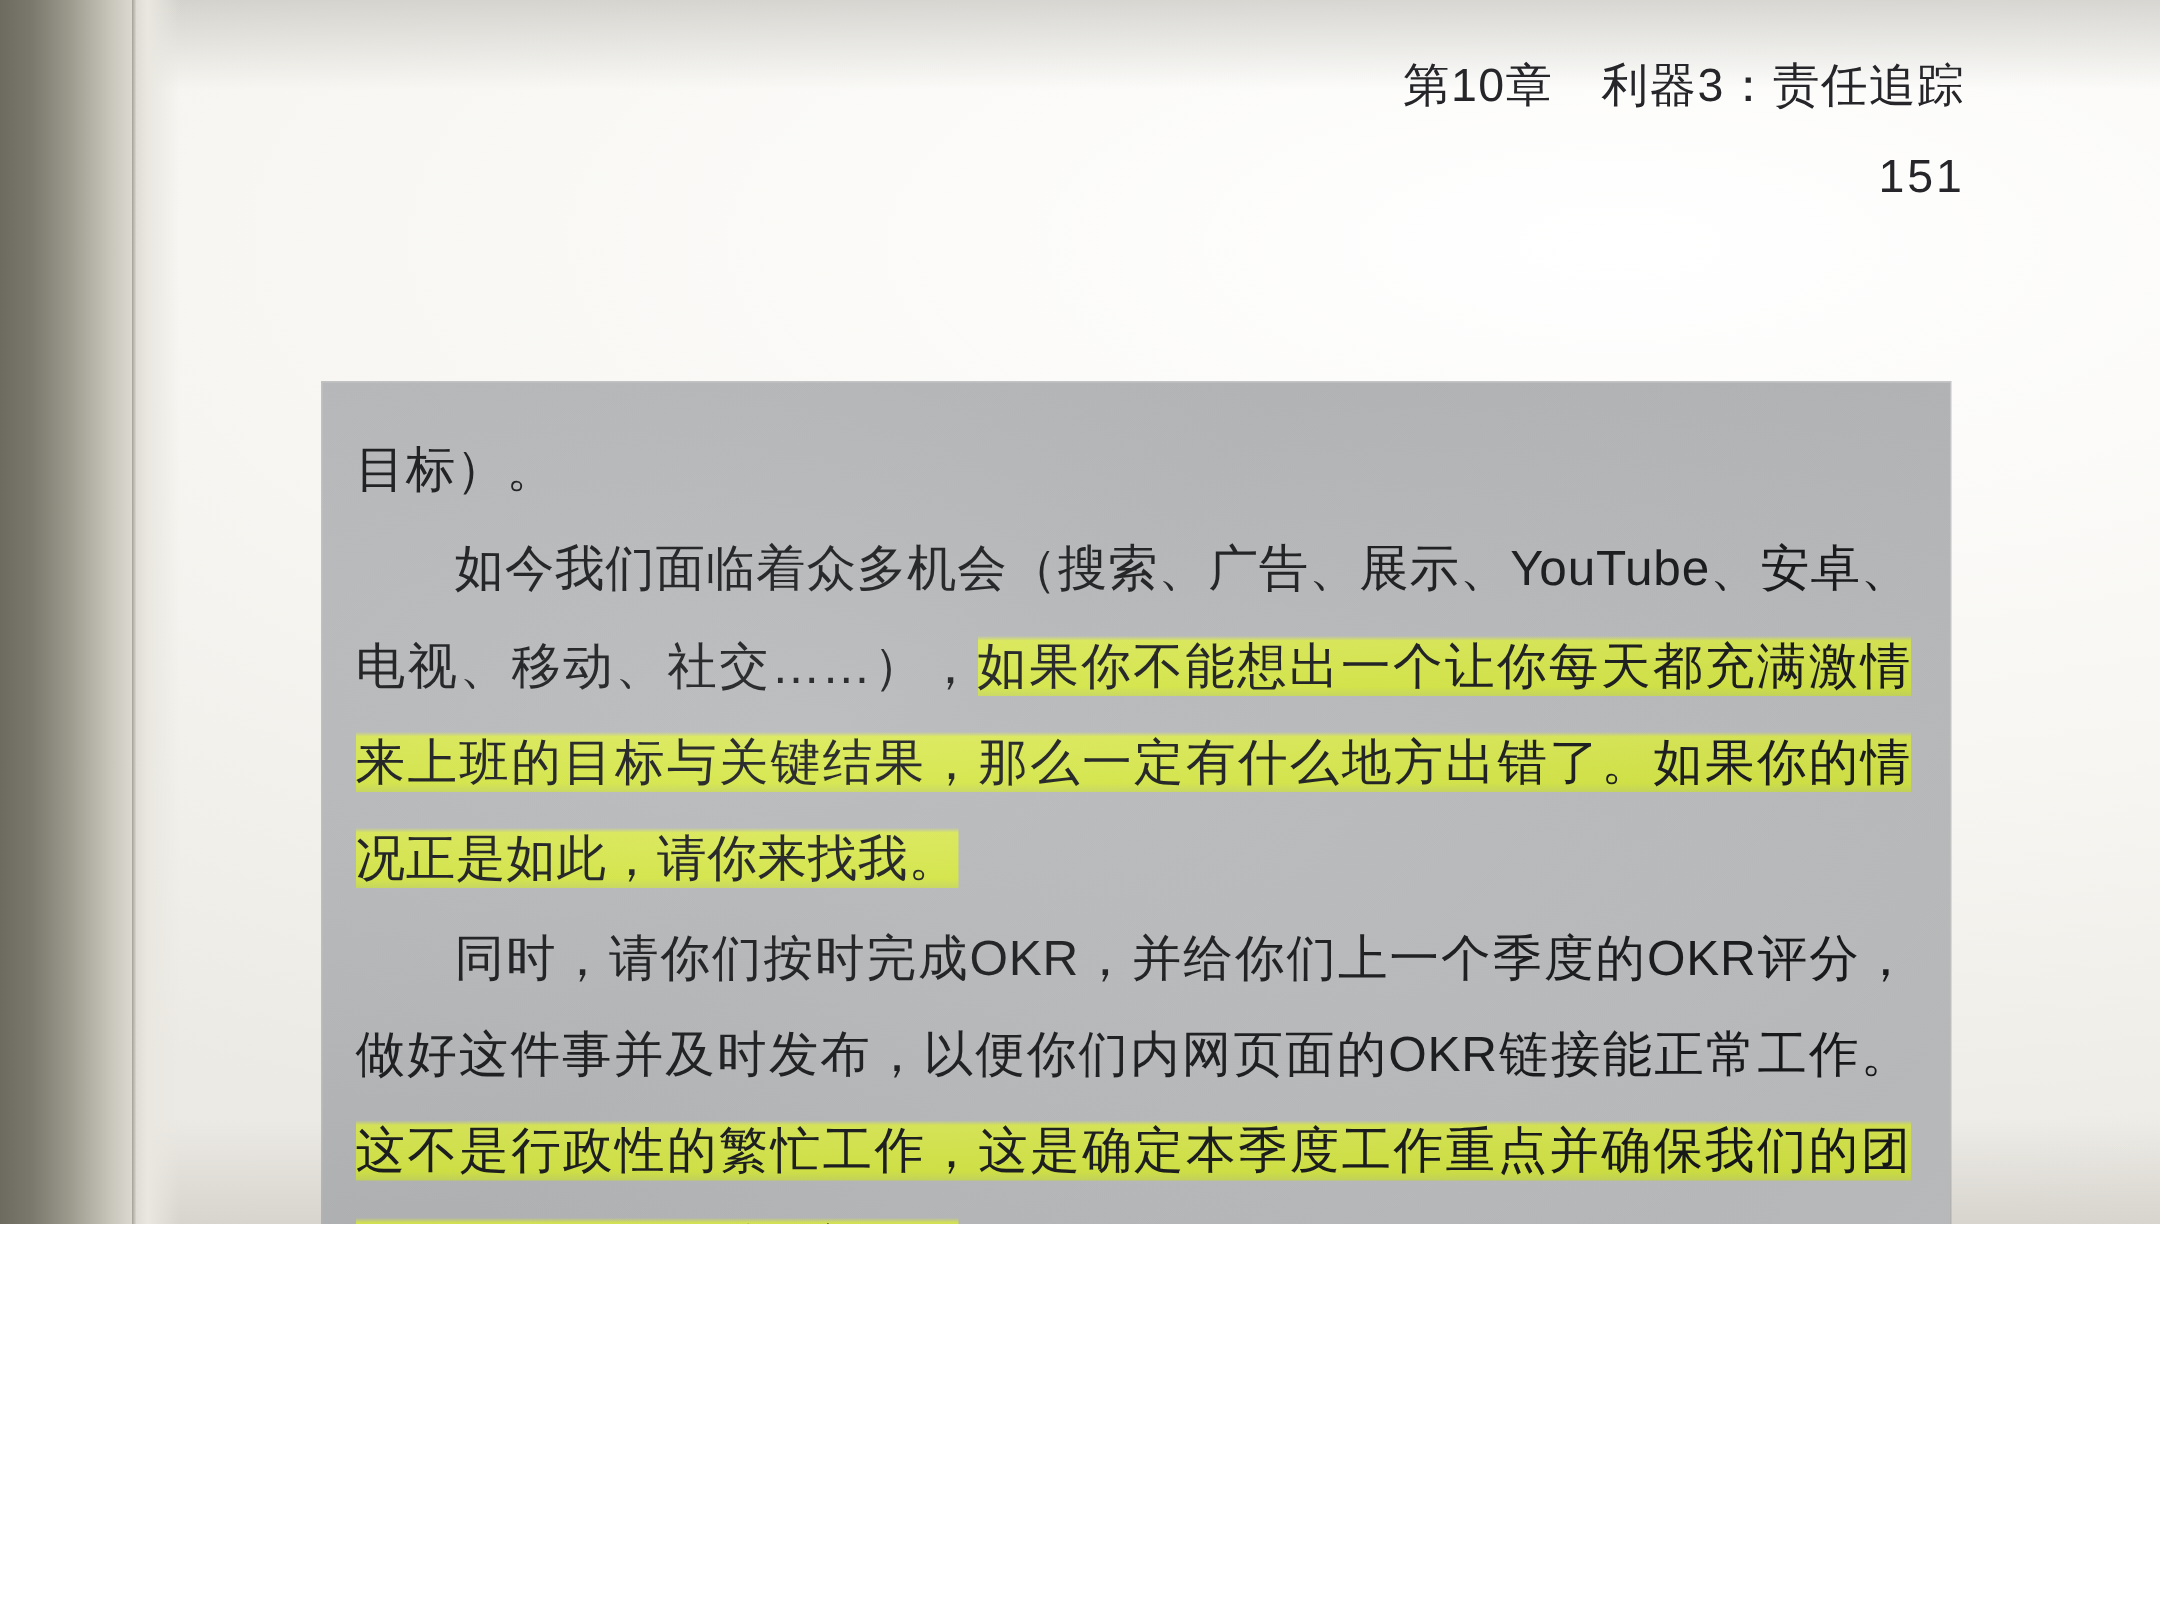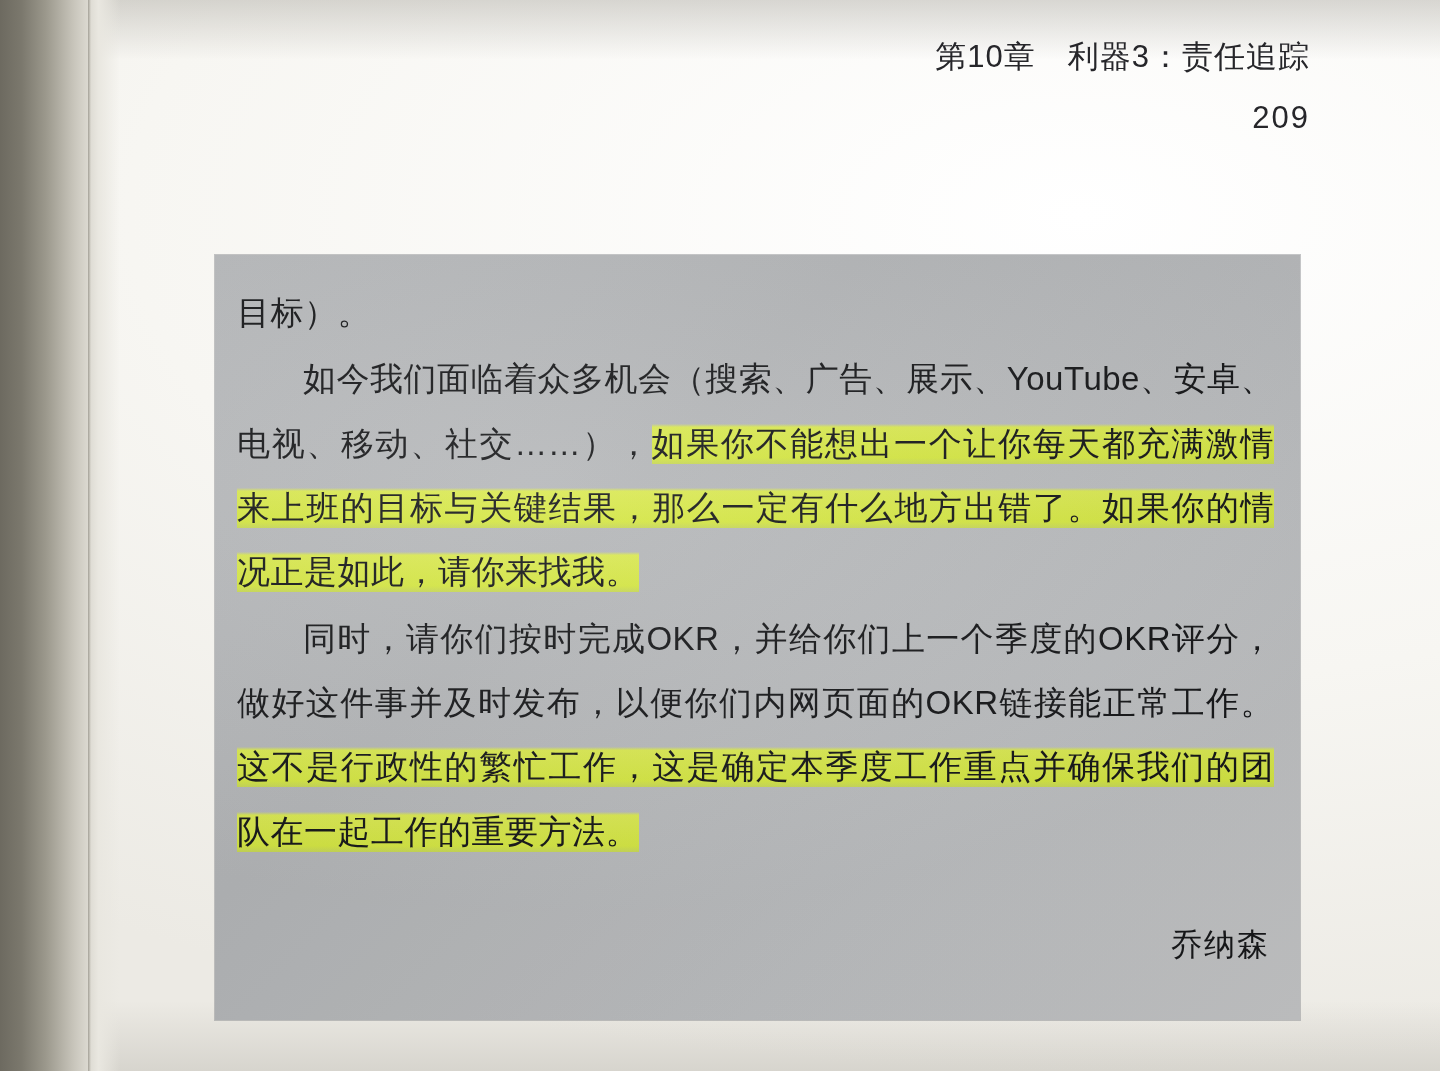--- a/index.html
+++ b/index.html
@@ -11,21 +11,21 @@
     height: 1080px;
     overflow: hidden;
     font-family: "Liberation Sans", sans-serif;
     background: #ffffff;
   }
 
   
   .photo {
     position: relative;
     width: 1440px;
-    height: 1071px;
+    height: 816px;
     background: #fdfdfb;
     overflow: hidden;
   }
 
   
   .paper-shade {
     position: absolute;
     inset: 0;
     background:
       radial-gradient(120% 80% at 75% 20%, #ffffff 0%, #f7f6f2 55%, #eceae4 100%);
@@ -157,21 +157,21 @@
 <div class="photo">
 
   <div class="paper-shade"></div>
   <div class="top-shadow"></div>
   <div class="bottom-shadow"></div>
   <div class="spine-shadow"></div>
   <div class="spine-edge"></div>
 
   <div class="header">
     <div class="header-title">第10章　利器3：责任追踪</div>
-    <div class="page-number">209</div>
+    <div class="page-number">151</div>
   </div>
 
   <div class="quote-block">
     <div class="quote-inner">
 
       <p class="para">
         <span>目标）。</span>
       </p>
 
       <p class="para indent">

